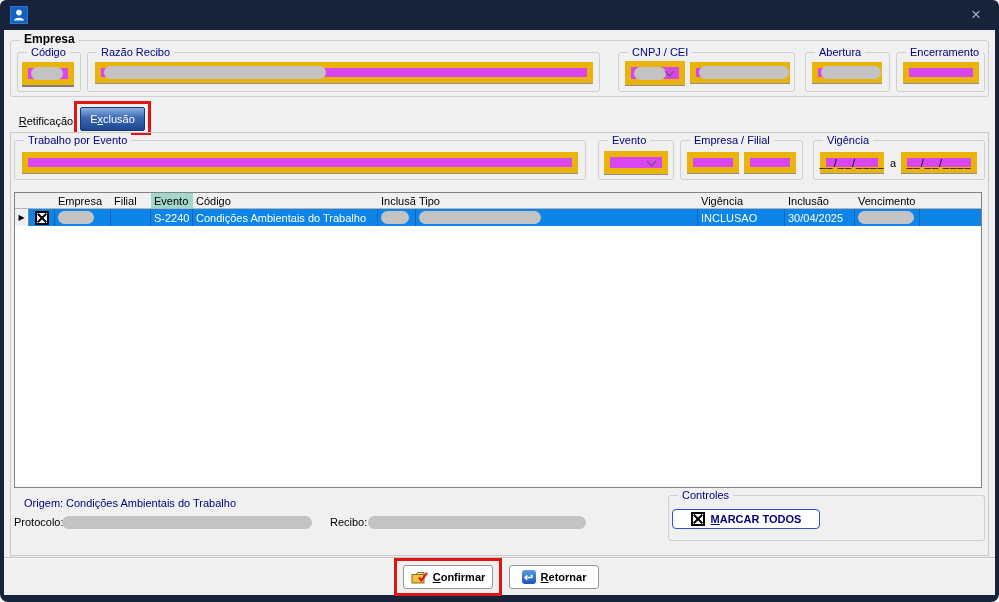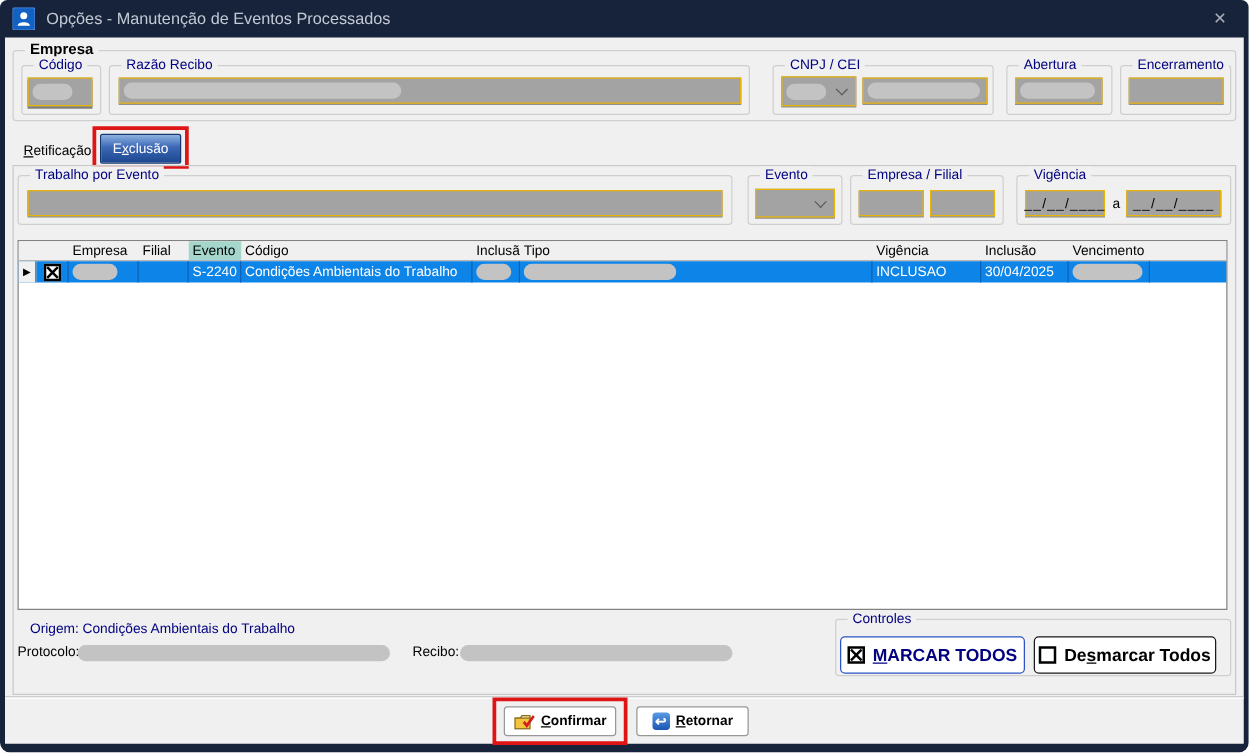--- a/index.html
+++ b/index.html
@@ -16,21 +16,21 @@
   .win-title { position:absolute; left:37px; top:7px; font-size:13px; color:#c3cad6; white-space:nowrap; }
   .close-btn { position:absolute; right:12px; top:4px; width:22px; height:22px;
     color:#a7aeb9; font-size:17px; display:flex; align-items:center; justify-content:center; cursor:default; }
   .body-bg { position:absolute; left:4px; top:30px; width:991px; height:565px; background:#f0f0f0; }
 
   .group { position:absolute; border:1px solid #cfcfcf; border-radius:3px; }
   .glabel { position:absolute; top:-8px; left:9px; background:#f0f0f0; padding:0 4px;
     font-size:11px; line-height:14px; color:#000080; white-space:nowrap; }
   .glabel.black { color:#000; font-weight:bold; font-size:12px; top:-9px; }
 
-  .input { position:absolute; background:#a3a3a3; border:1px solid #eab308;
+  .input { position:absolute; background:#d946ef; border:6px solid #eab308;
     box-shadow:0 1px 0 #8f8f8f; display:flex; align-items:center; padding:0 3px; }
   .pill { background:#c3c3c3; border-radius:7px; height:13px; display:inline-block; flex:none; }
   .chev { width:7px; height:7px; border-right:1.5px solid #5a5a5a; border-bottom:1.5px solid #5a5a5a;
     transform:rotate(45deg); margin-left:auto; margin-right:4px; margin-top:-3px; flex:none; }
   .mask { font-size:11px; color:#000; justify-content:center; letter-spacing:1px; }
 
   .tab { position:absolute; font-size:11px; display:flex; align-items:center; justify-content:center; }
   .tab.inactive { left:14px; top:110px; width:64px; height:22px; color:#000; }
   .tab.active { left:80px; top:107px; width:65px; height:24px; color:#fff;
     background:linear-gradient(#8db2e0, #3a66b4 45%, #1d4890); border:1px solid #16386e; border-radius:2px; }
@@ -56,23 +56,23 @@
   .cb { width:14px; height:14px; border:2px solid #000; background:#fff; position:relative; flex:none; }
   .cb.checked::before, .cb.checked::after { content:""; position:absolute; top:4px; left:-1px;
     width:12px; height:2px; background:#000; }
   .cb.checked::before { transform:rotate(45deg); }
   .cb.checked::after { transform:rotate(-45deg); }
   .cbcell { justify-content:center; padding-left:0; }
 
   .txt { position:absolute; font-size:11px; white-space:nowrap; }
   .navy { color:#000080; }
 
-  .ctlbtn { position:absolute; height:30px; background:#fff; border-radius:4px;
+  .ctlbtn { position:absolute; height:20px; background:#fff; border-radius:4px;
     display:flex; align-items:center; justify-content:center; gap:6px;
-    font-size:14px; font-weight:bold; cursor:default; }
+    font-size:11px; font-weight:bold; cursor:default; }
   .ctlbtn.marcar { left:672px; top:509px; width:148px; border:1px solid #2b52c8; color:#000080; }
   .ctlbtn.desmarcar { left:827px; top:509px; width:146px; border:1px solid #1a1a1a; color:#000; }
 
   .sep { position:absolute; left:4px; top:557px; width:991px; height:2px;
     border-top:1px solid #c2c2c2; border-bottom:1px solid #ffffff; }
 
   .footbtn { position:absolute; top:565px; height:24px; background:#fff;
     border:1px solid #979797; border-radius:3px; display:flex; align-items:center;
     justify-content:center; gap:5px; font-size:11px; font-weight:bold; color:#000; cursor:default; }
   .footbtn.confirmar { left:403px; width:90px; }
@@ -88,21 +88,20 @@
 <div class="window">
 
   <div class="titlebar">
     <span class="app-icon">
       <svg width="18" height="18" viewBox="0 0 18 18">
         <rect x="0" y="0" width="18" height="18" rx="2" fill="#1262c4" stroke="#4d86d6" stroke-width="1"></rect>
         <circle cx="9" cy="6.6" r="2.8" fill="#ffffff"></circle>
         <path d="M4 14.5 C4.6 10.8 13.4 10.8 14 14.5 Z" fill="#ffffff"></path>
       </svg>
     </span>
-    <span class="win-title">Opções - Manutenção de Eventos Processados</span>
     <span class="close-btn">×</span>
   </div>
 
   <div class="body-bg"></div>
 
   <div class="group" style="left:10px;top:40px;width:979px;height:57px;">
     <span class="glabel black">Empresa</span>
   </div>
 
   <div class="group" style="left:17px;top:52px;width:64px;height:40px;">
@@ -221,24 +220,20 @@
   <span class="txt" style="left:330px;top:516px;color:#000;">Recibo:</span>
   <span class="pill" style="position:absolute;left:368px;top:516px;width:218px;"></span>
 
   <div class="group" style="left:668px;top:495px;width:317px;height:46px;">
     <span class="glabel">Controles</span>
   </div>
   <div class="ctlbtn marcar">
     <span class="cb checked" style="border-width:2px;"></span>
     <span><u>M</u>ARCAR TODOS</span>
   </div>
-  <div class="ctlbtn desmarcar">
-    <span class="cb"></span>
-    <span>De<u>s</u>marcar Todos</span>
-  </div>
 
   <div class="sep"></div>
 
   <div class="footbtn confirmar">
     <span style="display:flex;">
       <svg width="17" height="15" viewBox="0 0 17 15">
         <path d="M1 4.5 L5.2 4.5 L6.6 2.5 L13 2.5 L13 4.5" fill="#f7e6a8" stroke="#8a6d1d" stroke-width="1"></path>
         <rect x="1" y="4.5" width="12" height="8.5" fill="#f2c53d" stroke="#8a6d1d" stroke-width="1"></rect>
         <path d="M8 7.5 L10.4 10.5 L16 2.8" stroke="#d42020" stroke-width="2.2" fill="none"></path>
       </svg>

